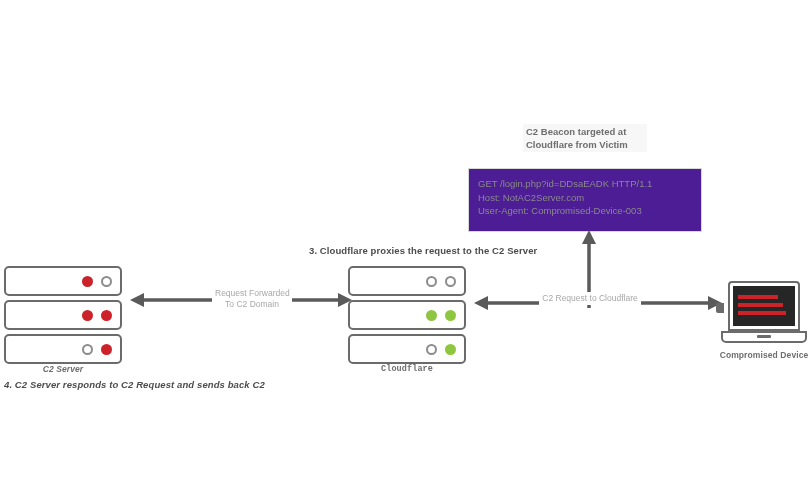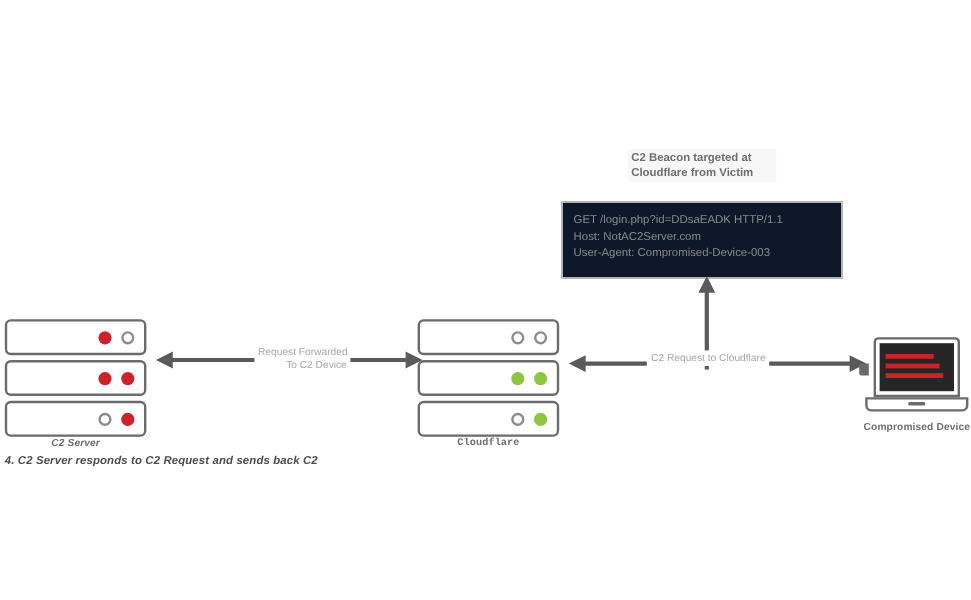--- a/index.html
+++ b/index.html
@@ -54,21 +54,21 @@
     box-sizing: border-box;
   }
 
   
   .http-box {
     position: absolute;
     left: 468px;
     top: 168px;
     width: 234px;
     height: 64px;
-    background: #0f172a;
+    background: #4c1d95;
     border: 1px solid #d8d8d8;
     box-sizing: border-box;
   }
   .http-box .lines {
     position: absolute;
     left: 9px;
     top: 8px;
     right: 4px;
   }
   .http-box .lines div {
@@ -78,21 +78,21 @@
     white-space: nowrap;
   }
 
   
   .arrow-label {
     position: absolute;
     background: #ffffff;
     color: #a8a8a8;
     font-size: 8.5px;
     line-height: 11px;
-    text-align: right;
+    text-align: center;
     white-space: nowrap;
     padding: 1px 3px;
     box-sizing: border-box;
   }
 
   
   .rack {
     position: absolute;
     width: 118px;
   }
@@ -208,20 +208,21 @@
       <div>Host: NotAC2Server.com</div>
       <div>User-Agent: Compromised-Device-003</div>
     </div>
   </div>
 
   <svg class="arrow-svg" style="left:578px; top:228px;" width="22" height="82">
     <line x1="11" y1="80" x2="11" y2="14" stroke="#5a5a5a" stroke-width="3.5"></line>
     <polygon points="11,2 18,16 4,16" fill="#5a5a5a"></polygon>
   </svg>
 
+  <div class="step-label" style="left:309px; top:245px;">3. Cloudflare proxies the request to the C2 Server</div>
 
   <div class="rack" style="left:4px; top:266px;">
     <div class="rack-unit">
       <span class="led red slot-a"></span>
       <span class="led off slot-b"></span>
     </div>
     <div class="rack-unit">
       <span class="led red slot-a"></span>
       <span class="led red slot-b"></span>
     </div>
@@ -232,21 +233,21 @@
   </div>
   <div class="node-caption" style="left:4px; top:364px; width:118px;font-style:italic;">C2 Server</div>
 
   <svg class="arrow-svg" style="left:130px; top:291px;" width="222" height="18">
     <line x1="12" y1="9" x2="210" y2="9" stroke="#5a5a5a" stroke-width="3.5"></line>
     <polygon points="0,9 14,2 14,16" fill="#5a5a5a"></polygon>
     <polygon points="222,9 208,2 208,16" fill="#5a5a5a"></polygon>
   </svg>
   <div class="arrow-label" style="left:212px; top:287px; width:80px;">
     <div>Request Forwarded</div>
-    <div>To C2 Device</div>
+    <div>To C2 Domain</div>
   </div>
 
   <div class="rack" style="left:348px; top:266px;">
     <div class="rack-unit">
       <span class="led off slot-a"></span>
       <span class="led off slot-b"></span>
     </div>
     <div class="rack-unit">
       <span class="led green slot-a"></span>
       <span class="led green slot-b"></span>

